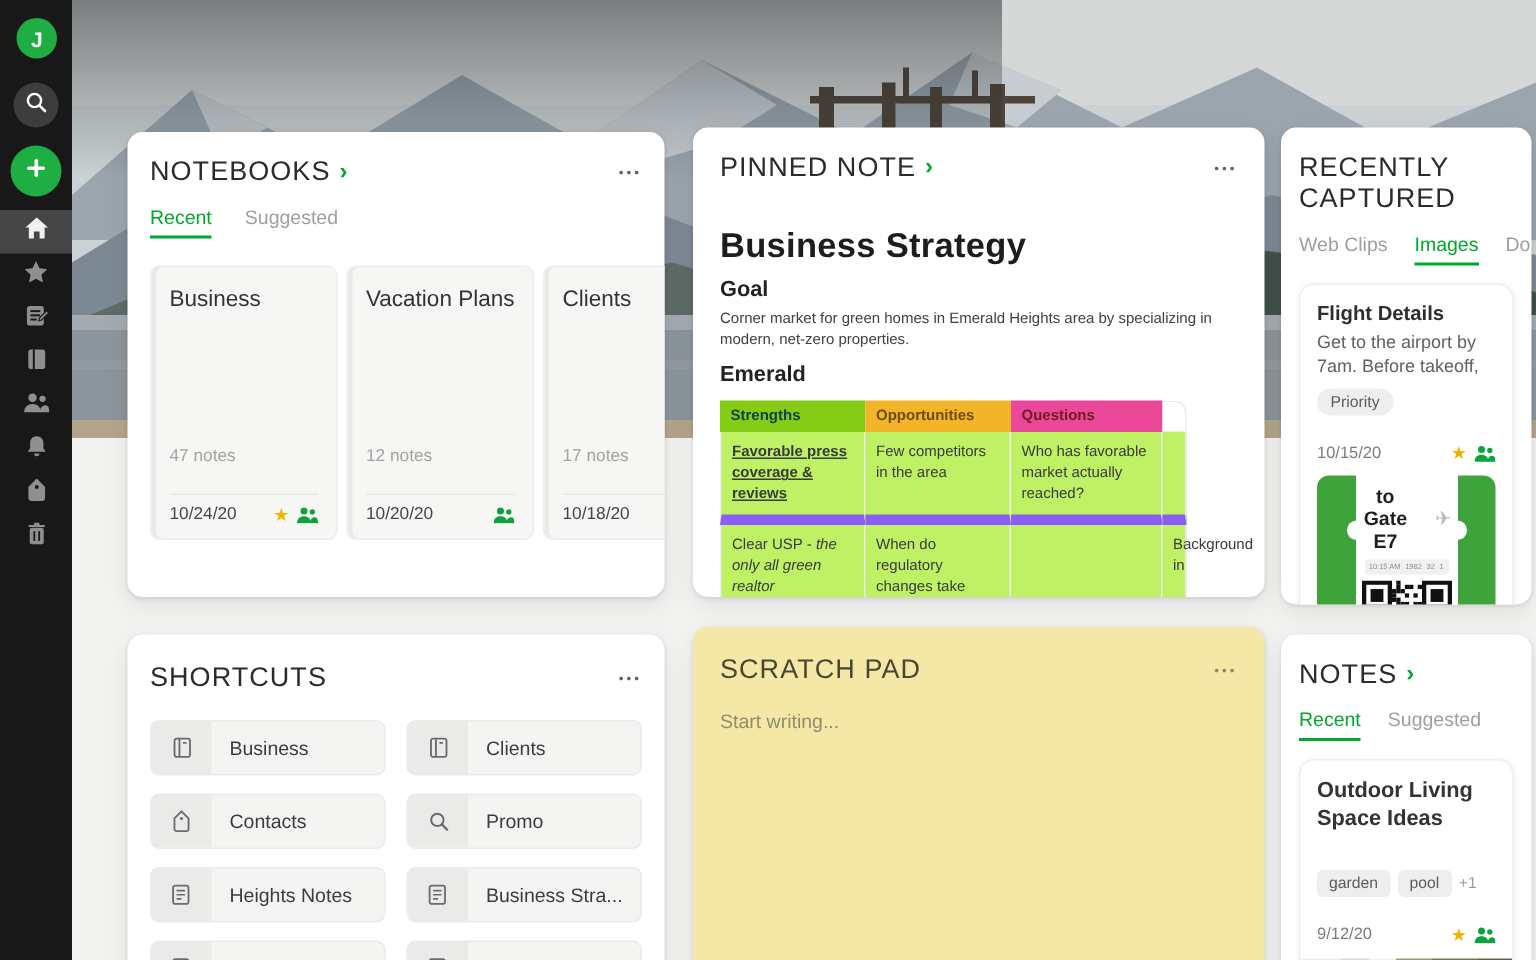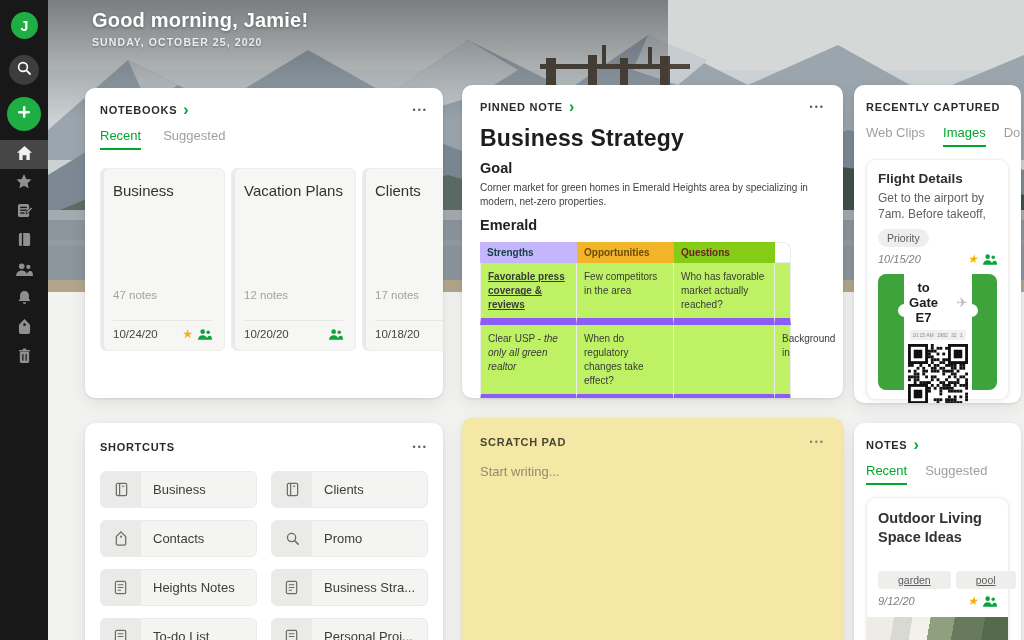--- a/index.html
+++ b/index.html
@@ -25,21 +25,21 @@
   .hero svg { display:block; }
   .greeting { position:absolute; left:44px; top:9px; color:#fff; z-index:5; }
   .greeting h1 { font-size:20px; font-weight:700; letter-spacing:.2px; text-shadow:0 1px 3px rgba(0,0,0,.35); }
   .greeting .sub { margin-top:4px; font-size:10.5px; font-weight:700; letter-spacing:1.1px; color:#ededed;
                    text-shadow:0 1px 2px rgba(0,0,0,.35); }
 
   
   .card { position:absolute; background:#fff; border-radius:10px; z-index:10; overflow:hidden;
           box-shadow:0 1px 3px rgba(0,0,0,.10), 0 6px 18px rgba(0,0,0,.07); }
   .card-head { display:flex; align-items:center; }
-  .card-title { font-size:11px; font-weight:700; letter-spacing:.7px; color:#2b2b2b; }
+  .card-title { font-size:18px; font-weight:400; letter-spacing:.7px; color:#2b2b2b; }
   .chev { color:#00a82d; font-weight:700; font-size:16px; line-height:10px; margin-left:6px; cursor:pointer; }
   .more { margin-left:auto; color:#5f5f5f; font-size:9px; letter-spacing:2px; cursor:pointer; }
   .tabs { display:flex; gap:22px; }
   .tab { font-size:13px; color:#9f9f9f; padding-bottom:5px; cursor:pointer; white-space:nowrap; }
   .tab.active { color:#00a82d; border-bottom:2px solid #00a82d; }
 
   
   #card-notebooks { left:85px; top:88px; width:358px; height:310px; padding:16px 15px 0; }
   #card-notebooks .tabs { margin-top:12px; }
   .covers { display:flex; gap:6px; margin-top:18px; }
@@ -48,47 +48,47 @@
            box-shadow:inset 3px 0 0 rgba(0,0,0,.05); }
   .cover-title { font-size:15px; color:#333; line-height:1.25; }
   .cover-bottom { margin-top:auto; }
   .cover-notes { font-size:11.5px; color:#a2a2a0; padding-bottom:19px; border-bottom:1px solid #e7e7e5; }
   .cover-meta { display:flex; align-items:flex-end; padding-top:7px; font-size:11.5px; color:#454545; }
   .meta-icons { margin-left:auto; display:flex; align-items:center; gap:5px; }
   .star { color:#f0b400; font-size:12px; line-height:1; }
 
   
   #card-pinned { left:462px; top:85px; width:381px; height:313px; padding:16px 18px 0; }
-  .note-title { font-size:23px; font-weight:700; color:#1d1d1d; margin-top:12px; letter-spacing:.2px; }
+  .note-title { font-size:23px; font-weight:700; color:#1d1d1d; margin-top:28px; letter-spacing:.2px; }
   .sec-h { font-size:14.5px; font-weight:700; color:#222; margin-top:8px; }
   .sec-p { font-size:10px; color:#414141; line-height:1.42; margin-top:5px; width:330px; }
   .swot { margin-top:9px; display:grid; grid-template-columns:97px 97px 101px 16px; }
   .swot .h { font-size:10px; font-weight:700; padding:5px 7px; }
-  .h-strengths { background:#c4b5fd; color:#123f41; }
+  .h-strengths { background:#84cc16; color:#123f41; }
   .h-opps      { background:#f2b52a; color:#6e4c08; }
-  .h-questions { background:#84cc16; color:#701d20; }
+  .h-questions { background:#ec4899; color:#701d20; }
   .h-blank     { background:#fff; border:1px solid #ececea; border-left:none; border-radius:0 8px 0 0; }
   .swot .c { background:#bef264; font-size:10px; color:#3a3a3a; line-height:1.4; padding:7px 7px 6px;
              border-right:1px solid #ececea; border-bottom:7px solid #8b5cf6; min-height:46px; }
   .swot .c:nth-child(5), .swot .c:nth-child(9) { border-left:1px solid #ececea; }
   .c.blank { border-left:none; }
   .cell-bold-u { font-weight:700; text-decoration:underline; }
   .cell-green { color:#8bc98a; }
   .it { font-style:italic; }
 
   
   #card-captured { left:854px; top:85px; width:167px; height:318px; padding:16px 12px 0; }
   #card-captured .tabs { margin-top:12px; gap:18px; }
   .mini-card { background:#fff; border:1px solid #efefed; border-radius:10px; margin-top:12px;
                box-shadow:0 1px 4px rgba(0,0,0,.08); padding:11px 11px 9px; cursor:pointer; }
   .mini-title { font-size:13.5px; font-weight:700; color:#2e2e2e; }
   .mini-text { font-size:12px; color:#616161; line-height:1.35; margin-top:4px; }
   .pill { display:inline-block; background:#eeeeec; border-radius:9px; padding:3px 9px;
           font-size:10.5px; color:#5c5c5c; margin-top:7px; }
-  .mini-meta { display:flex; align-items:center; margin-top:6px; font-size:11px; color:#7d7d7d;font-style:italic; }
+  .mini-meta { display:flex; align-items:center; margin-top:19px; font-size:11px; color:#7d7d7d; }
 
   
   .pass { display:flex; margin-top:9px; height:116px; position:relative; }
   .pass-bar { width:33px; background:#3fa33c; position:relative; }
   .pass-bar.l { border-radius:8px 0 0 8px; }
   .pass-bar.r { border-radius:0 8px 8px 0; }
   .notch { position:absolute; top:30px; width:13px; height:13px; border-radius:50%; background:#fff; }
   .pass-bar.l .notch { right:-7px; }
   .pass-bar.r .notch { left:-7px; }
   .pass-mid { flex:1; background:#fff; padding:6px 4px 0; text-align:center; }
@@ -112,21 +112,21 @@
   #card-scratch { left:462px; top:418px; width:381px; height:300px; background:#f5e8a6; padding:18px 18px 0; }
   #card-scratch .card-title { color:#4a4634; }
   #card-scratch .more { color:#8b8670; }
   .scratch-ph { margin-top:16px; font-size:13px; color:#938c6c; }
 
   
   #card-notes { left:854px; top:423px; width:167px; height:300px; padding:16px 12px 0; }
   #card-notes .tabs { margin-top:12px; gap:18px; }
   .note-card-title { font-size:14.5px; font-weight:700; color:#333; line-height:1.3; }
   .tags-row { display:flex; align-items:center; gap:5px; margin-top:24px; }
-  .tag-pill { background:#eeeeec; border-radius:4px; padding:3px 20px; font-size:10.5px; color:#5c5c5c;text-decoration:underline; }
+  .tag-pill { background:#eeeeec; border-radius:4px; padding:3px 8px; font-size:10.5px; color:#5c5c5c; }
   .tag-extra { font-size:10.5px; color:#9b9b9b; }
   .note-photo { margin:10px -11px -9px; height:60px;
                 background:linear-gradient(100deg,#efece7 0 18%,#d9d9d3 18% 30%,#f2f1ec 30% 42%,#8fa07e 42% 58%,#677a5c 58% 78%,#55694d 78%); }
 
   .icon-gray { fill:#9a9a9a; }
   .icon-white { fill:#ffffff; }
 </style>
 </head>
 <body>
 
@@ -252,24 +252,20 @@
       <rect x="600" y="47" width="4" height="20"></rect>
     </g>
     <rect width="620" height="120" fill="url(#dk)"></rect>
     <defs>
       <linearGradient id="dk" x1="0" y1="0" x2="0" y2="1">
         <stop offset="0" stop-color="rgba(30,36,40,.5)"></stop>
         <stop offset="1" stop-color="rgba(30,36,40,0)"></stop>
       </linearGradient>
     </defs>
   </svg>
-  <div class="greeting">
-    <h1>Good morning, Jamie!</h1>
-    <div class="sub">SUNDAY, OCTOBER 25, 2020</div>
-  </div>
 </div>
 
 <section class="card" id="card-notebooks">
   <div class="card-head">
     <span class="card-title">NOTEBOOKS</span>
     <span class="chev">›</span>
     <span class="more">•••</span>
   </div>
   <div class="tabs">
     <span class="tab active">Recent</span>

